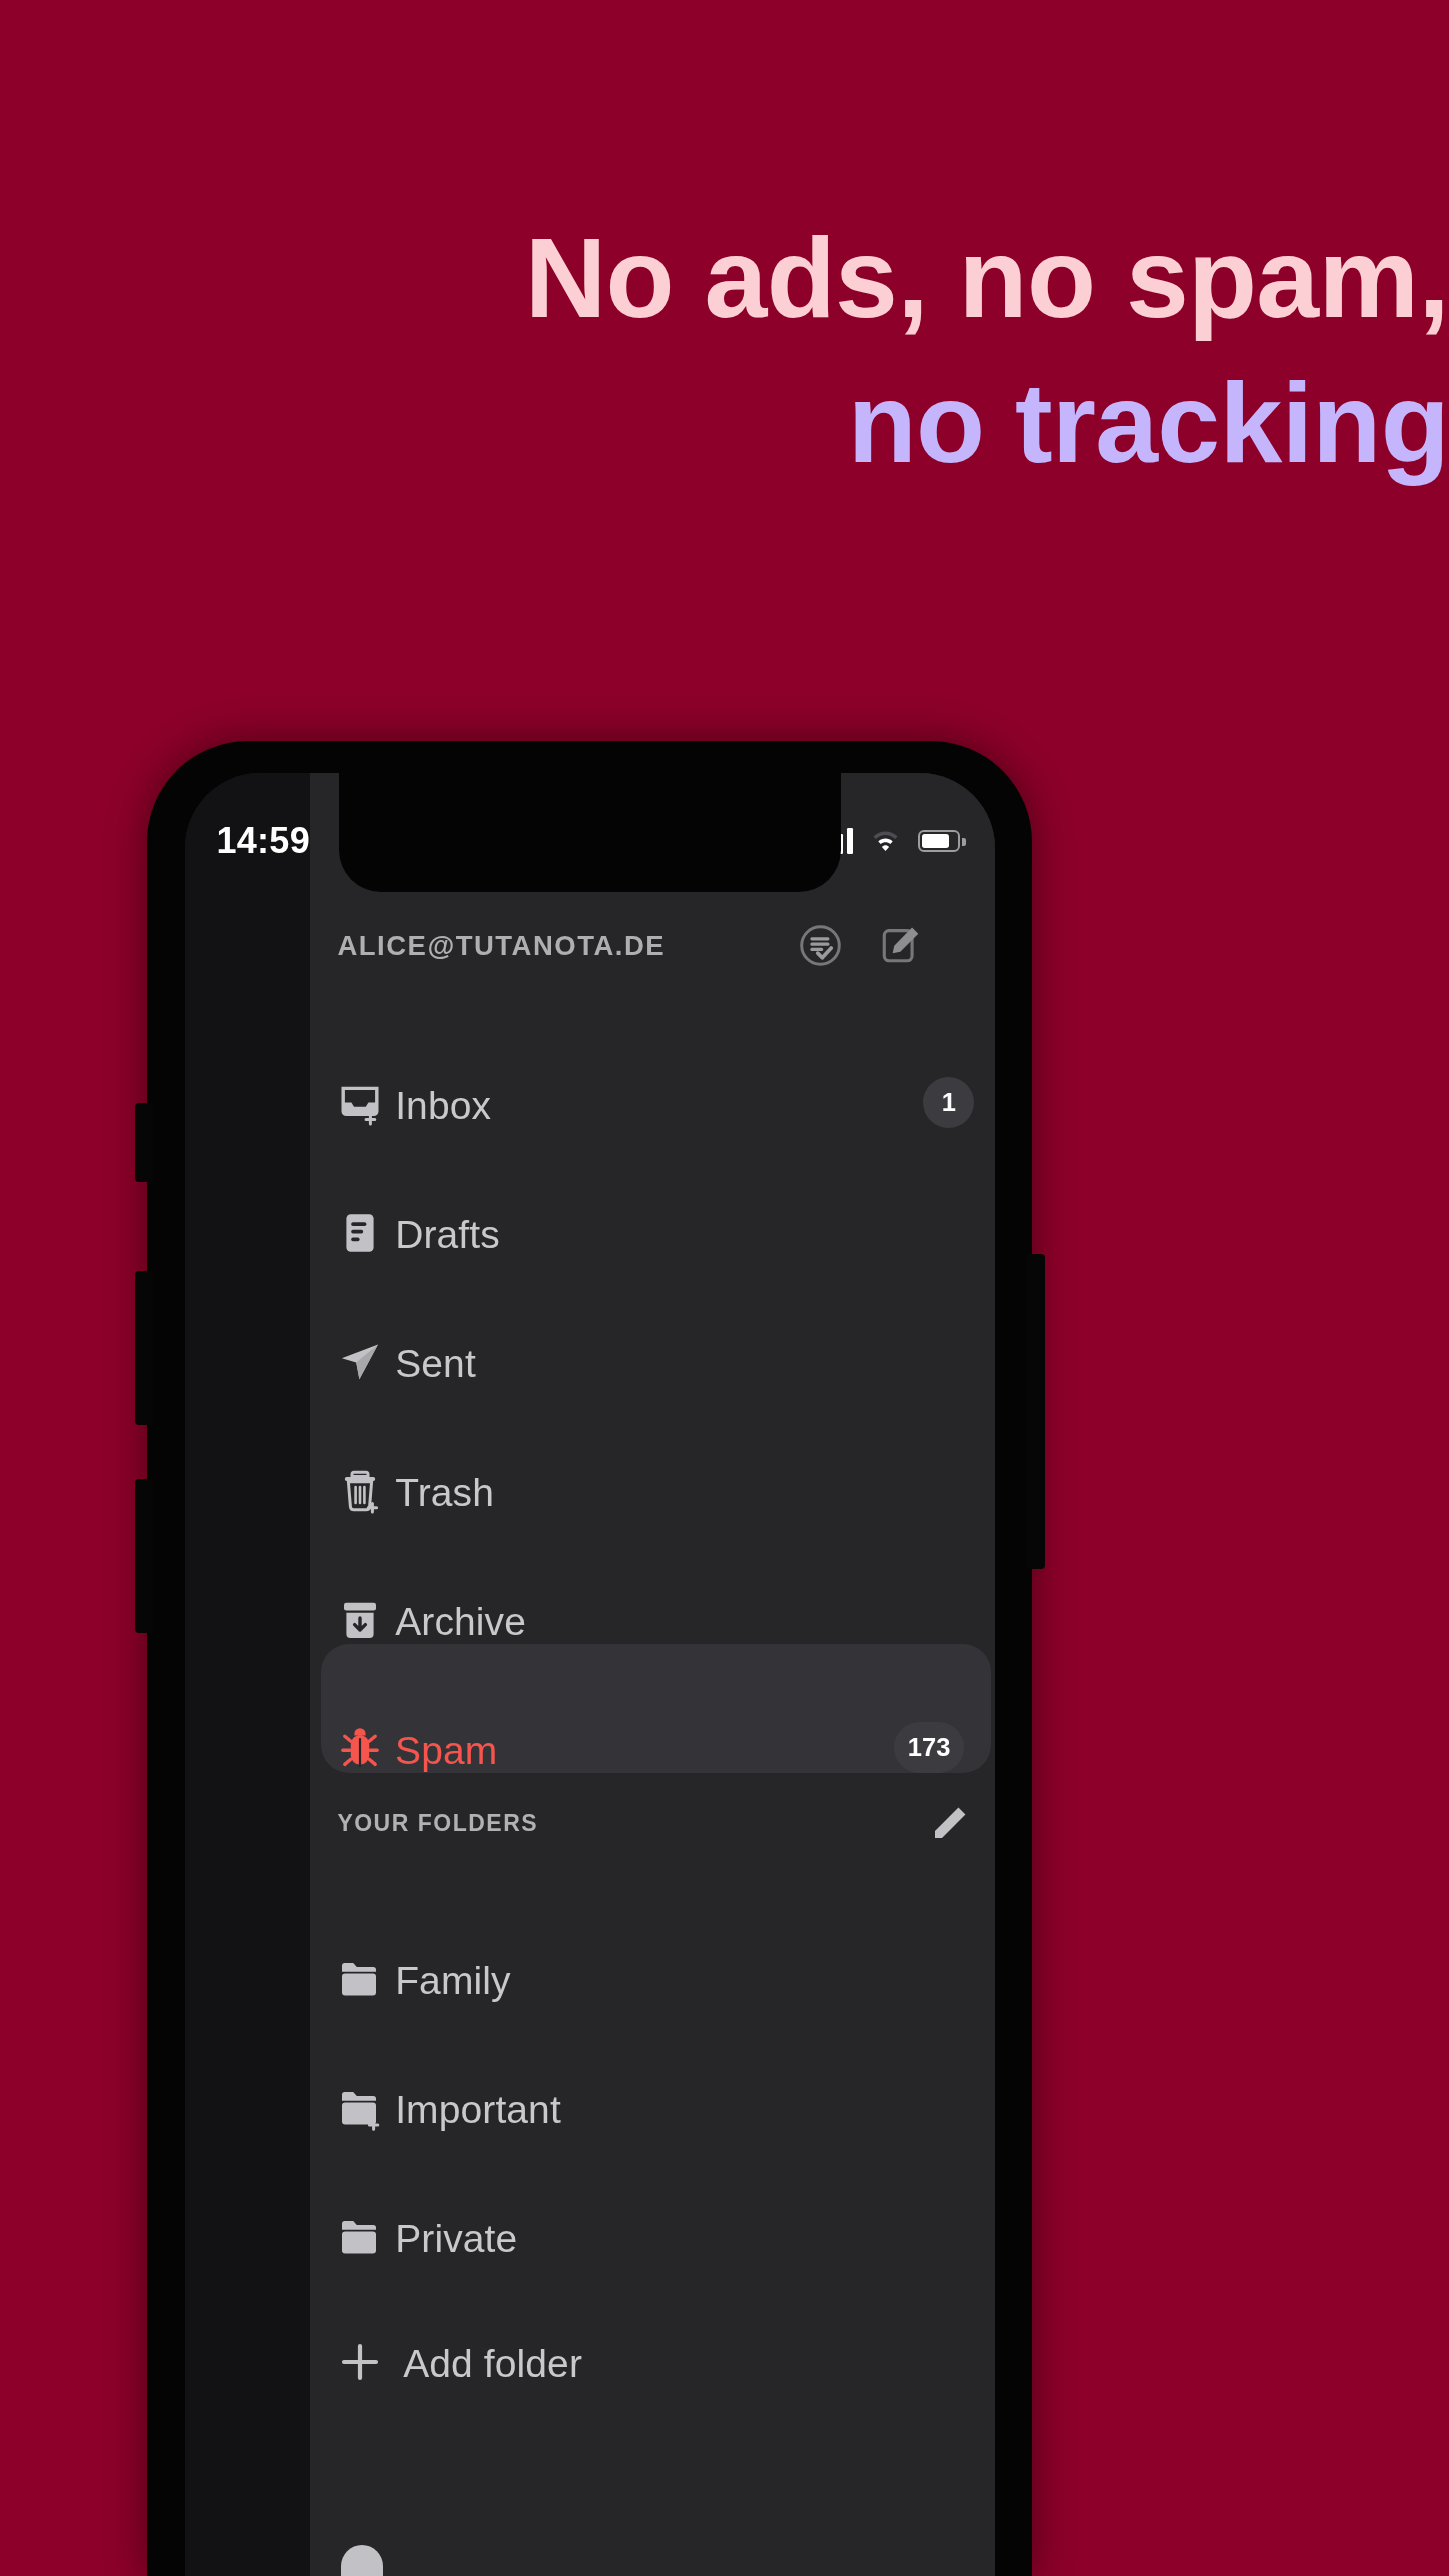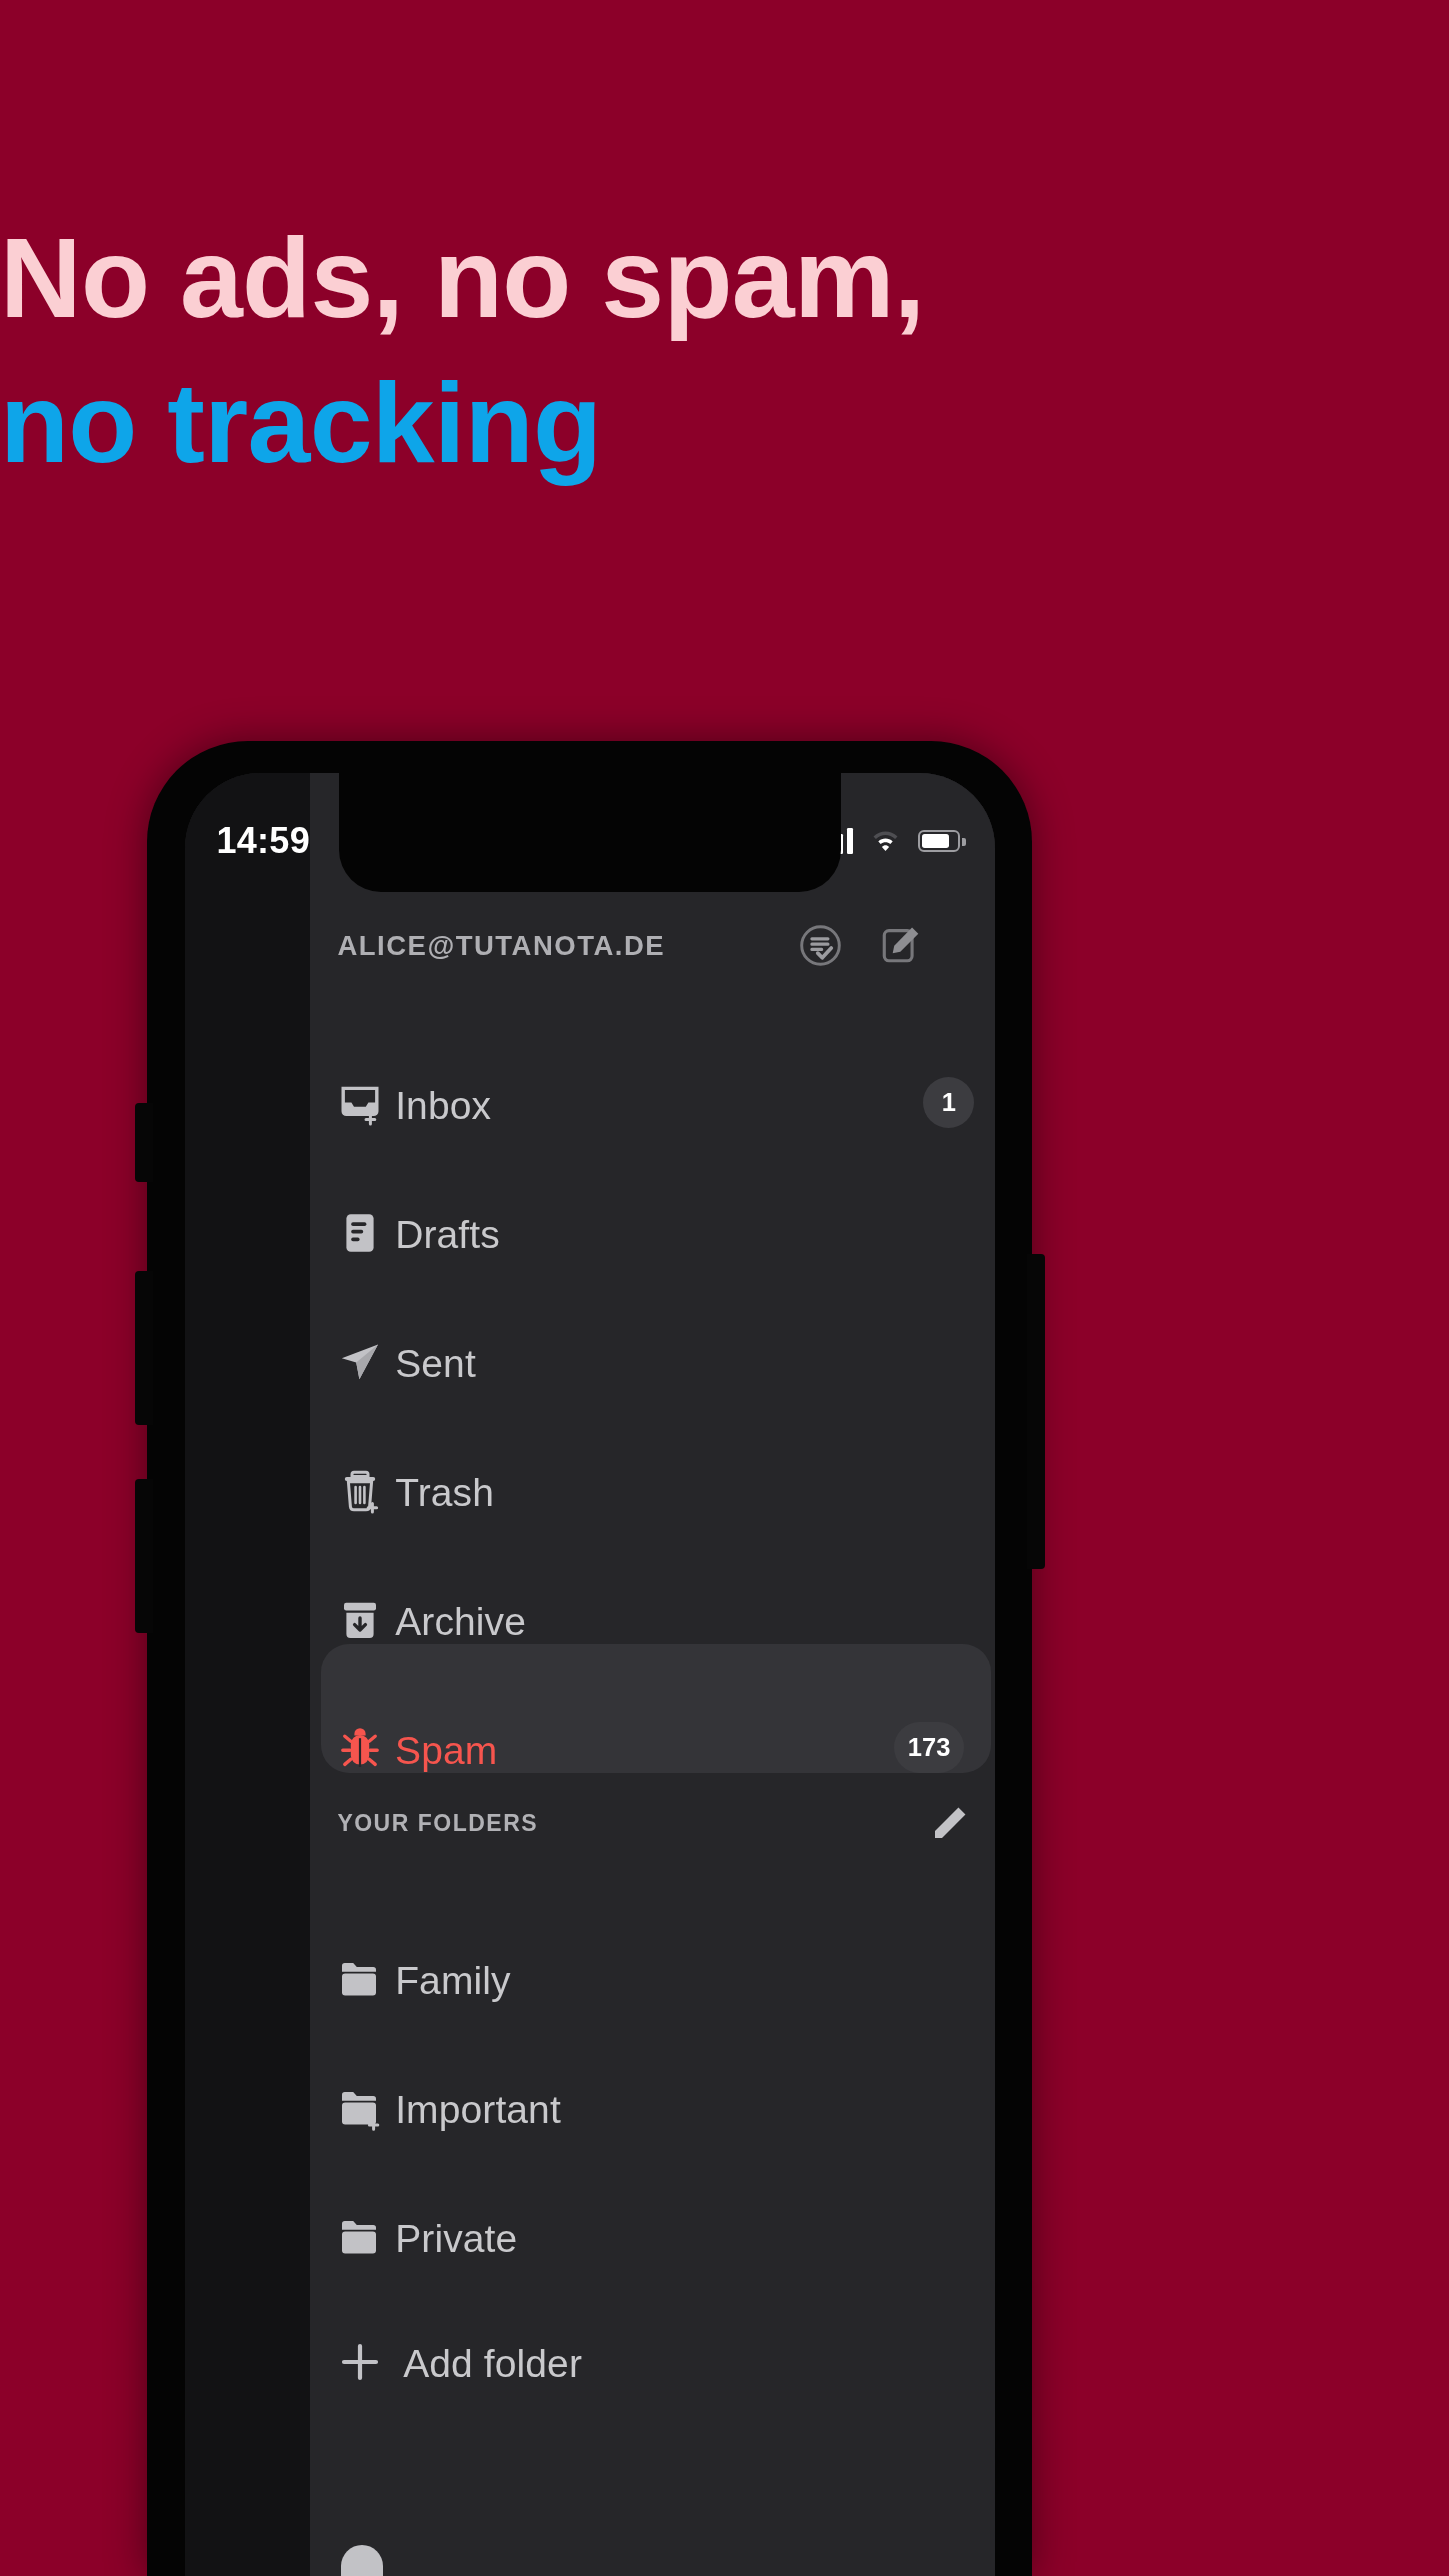--- a/index.html
+++ b/index.html
@@ -9,34 +9,34 @@
     font-family:"Liberation Sans", sans-serif;
     background:#8C0029;
     overflow:hidden;
     position:relative;
   }
 
   
   .headline {
     position:absolute;
     top:221px; left:0; width:1449px;
-    text-align:left;
+    text-align:right;
     line-height:1.02;
     font-weight:bold;
     letter-spacing:-0.7px;
   }
   .headline .l1 {
     display:block;
     font-size:113px;
     color:#FBCFD3;
   }
   .headline .l2 {
     display:block;
     font-size:113px;
-    color:#0ea5e9;
+    color:#c4b5fd;
     margin-top:29.5px;
   }
 
   
   .phone-wrap {
     position:absolute;
     left:134px; top:741px;
     width:1234px; height:1835px;
   }
   .phone-body {

